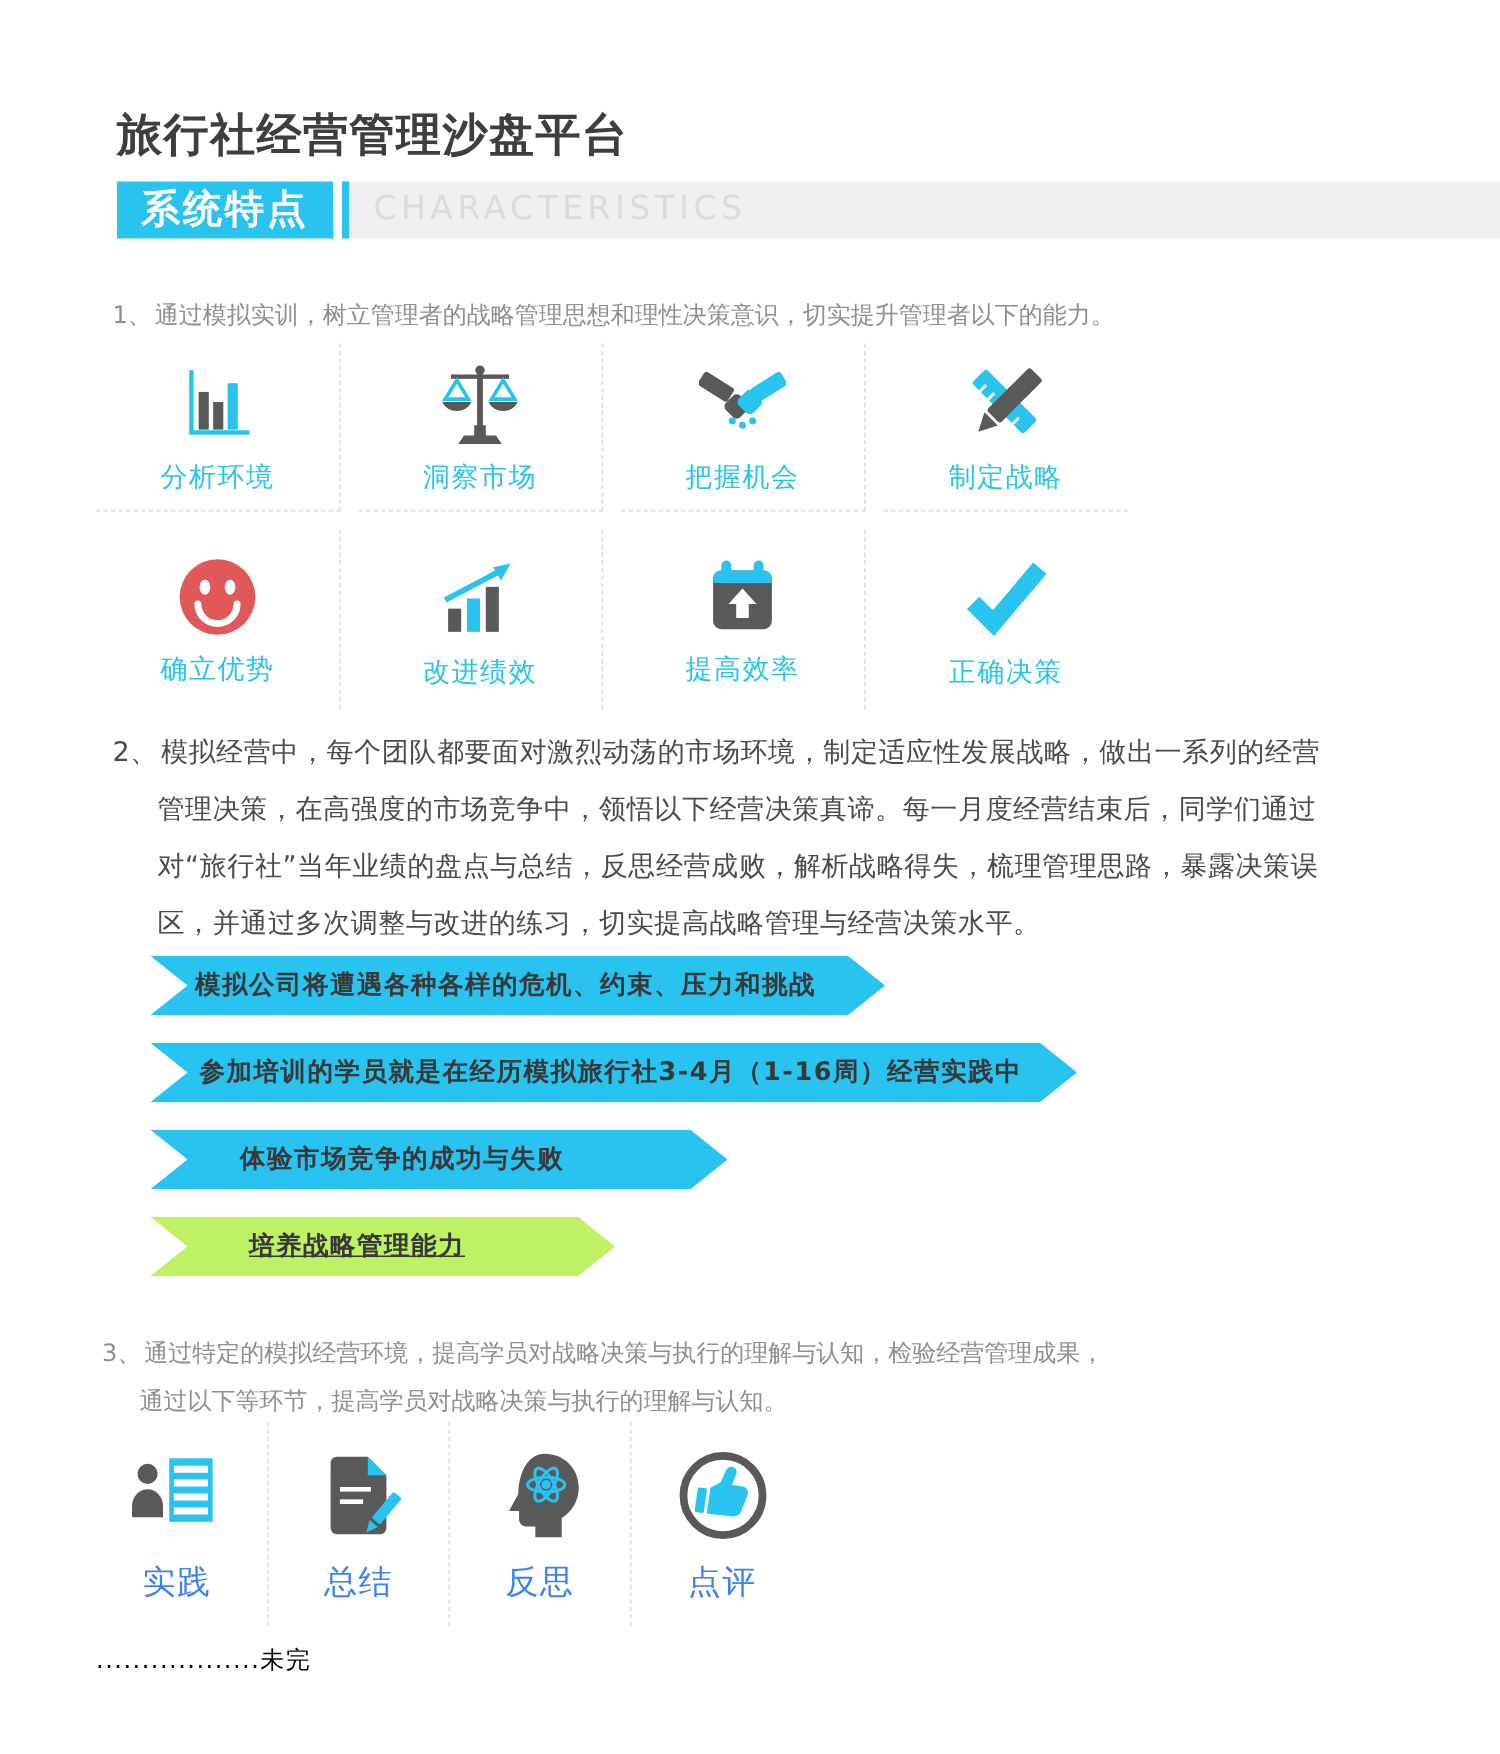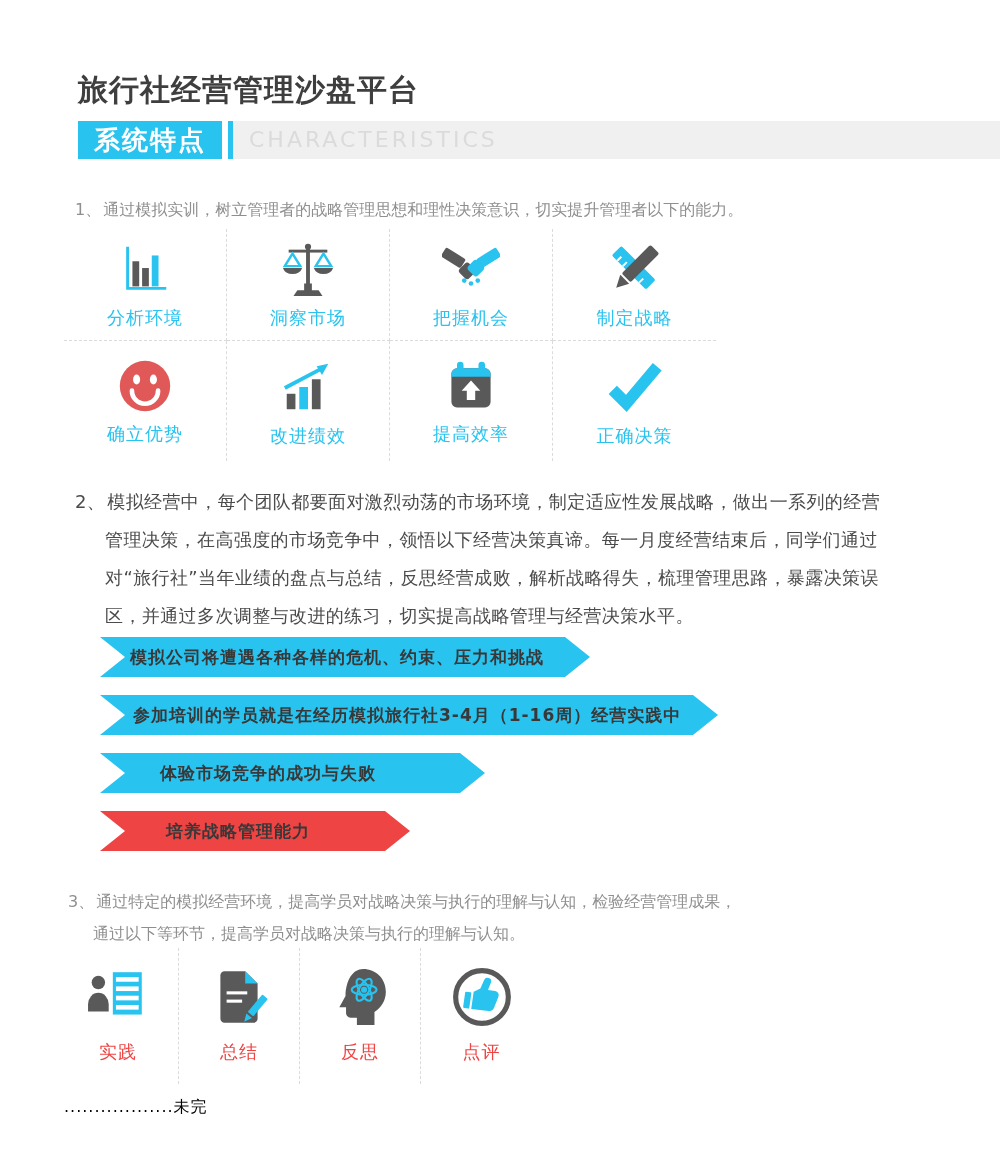--- a/index.html
+++ b/index.html
@@ -15,41 +15,41 @@
   .badge-en-bar { flex:1; background:#F0F0F0; color:#DBDBDB; font-size:22px; line-height:38px; padding-left:16px; letter-spacing:3px; }
 
   
   .item-1 { position:absolute; top:200px; left:75px; width:860px; font-size:16px; color:#8F8F8F; }
   .item-2 { position:absolute; top:483px; left:75px; width:812px; font-size:18px; line-height:38px; color:#4B4B4B; padding-left:30px; text-indent:-30px; letter-spacing:0.4px; }
   .item-3 { position:absolute; top:886px; left:68px; width:740px; font-size:16px; color:#8F8F8F; line-height:32px; }
   .item-3 .cont { padding-left:25px; }
   .num { margin-right:2px; }
 
   
-  .grid1 { position:absolute; top:229px; left:64px; width:652px; display:grid; grid-template-columns:repeat(4,163px); }
+  .grid1 { position:absolute; top:229px; left:64px; width:652px; display:grid; grid-template-columns:repeat(4,163px);gap:12px; }
   .g1cell { display:flex; flex-direction:column; align-items:center; padding-top:11px; height:112px; }
   .g1cell.r2 { padding-top:17px; height:120px; }
   .g1cell.cb { border-bottom:1px dashed #DBDBDB; }
   .g1cell.cr { border-right:1px dashed #DBDBDB; }
   .g1label { margin-top:8px; font-size:18px; color:#29C3F0; letter-spacing:1px; }
 
   
   .banners { position:absolute; top:637px; left:100px; }
   .banner { height:40px; line-height:40px; margin-bottom:18px; background:#29C3F0; color:#383838; font-size:17px; font-weight:600; letter-spacing:1px;
             clip-path:polygon(0 0, calc(100% - 25px) 0, 100% 50%, calc(100% - 25px) 100%, 0 100%, 25px 50%); }
   .banner.b1 { width:490px; padding-left:30px; }
   .banner.b2 { width:618px; padding-left:33px; }
   .banner.b3 { width:385px; padding-left:60px; }
-  .banner.b4 { width:310px; padding-left:66px; background:#ef4444; }
+  .banner.b4 { width:310px; padding-left:66px; background:#bef264;text-decoration:underline; }
 
   
   .grid2 { position:absolute; top:948px; left:58px; width:484px; display:grid; grid-template-columns:repeat(4,121px); }
   .g2cell { display:flex; flex-direction:column; align-items:center; padding-top:18px; height:136px; }
   .g2cell.cr { border-right:1px dashed #DBDBDB; }
-  .g2label { margin-top:12px; font-size:18px; color:#ef4444; letter-spacing:1px; }
+  .g2label { margin-top:12px; font-size:22px; color:#3b82f6; letter-spacing:1px; }
 
   .footer-note { position:absolute; top:1097px; left:64px; font-size:16px; color:#000000; letter-spacing:1px; }
 
   svg { display:block; }
 </style>
 </head>
 <body>
 
 <div id="page">
 

